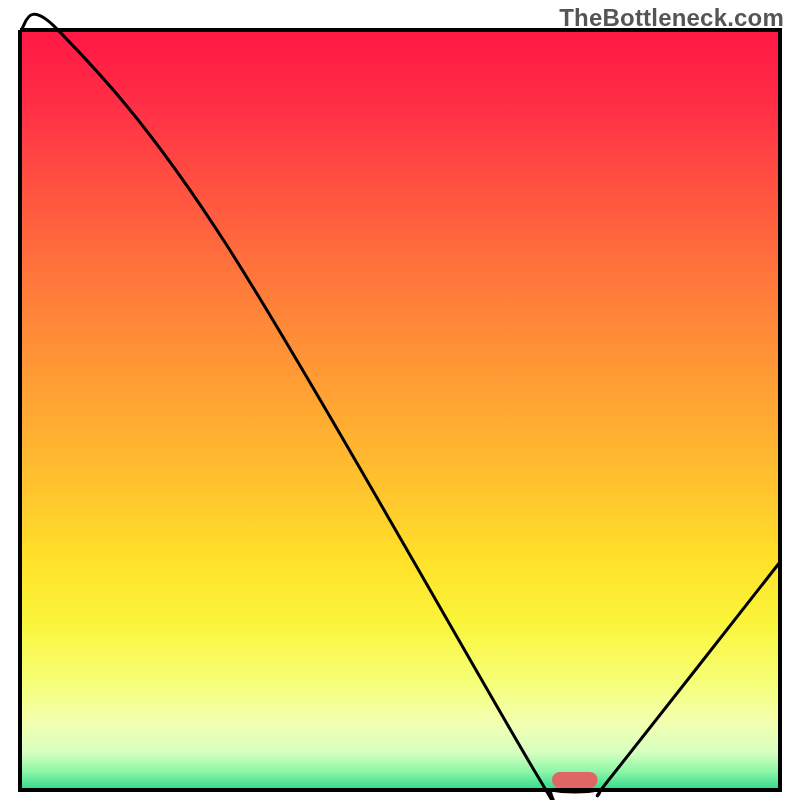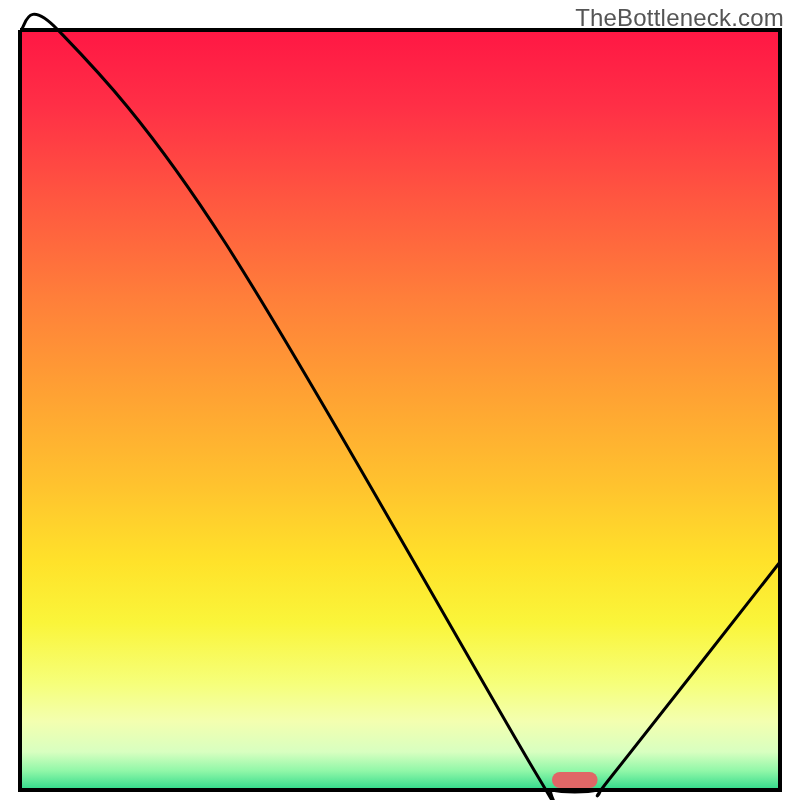--- a/index.html
+++ b/index.html
@@ -13,21 +13,21 @@
   .container {
     position: relative;
     width: 800px;
     height: 800px;
   }
   .watermark {
     position: absolute;
     top: 4px;
     right: 16px;
     font-size: 24px;
-    font-weight: 400;
+    font-weight: 700;
     color: #555;
     letter-spacing: 0.2px;
     text-align: center;
   }
   svg {
     display: block;
   }
 </style>
 </head>
 <body>

